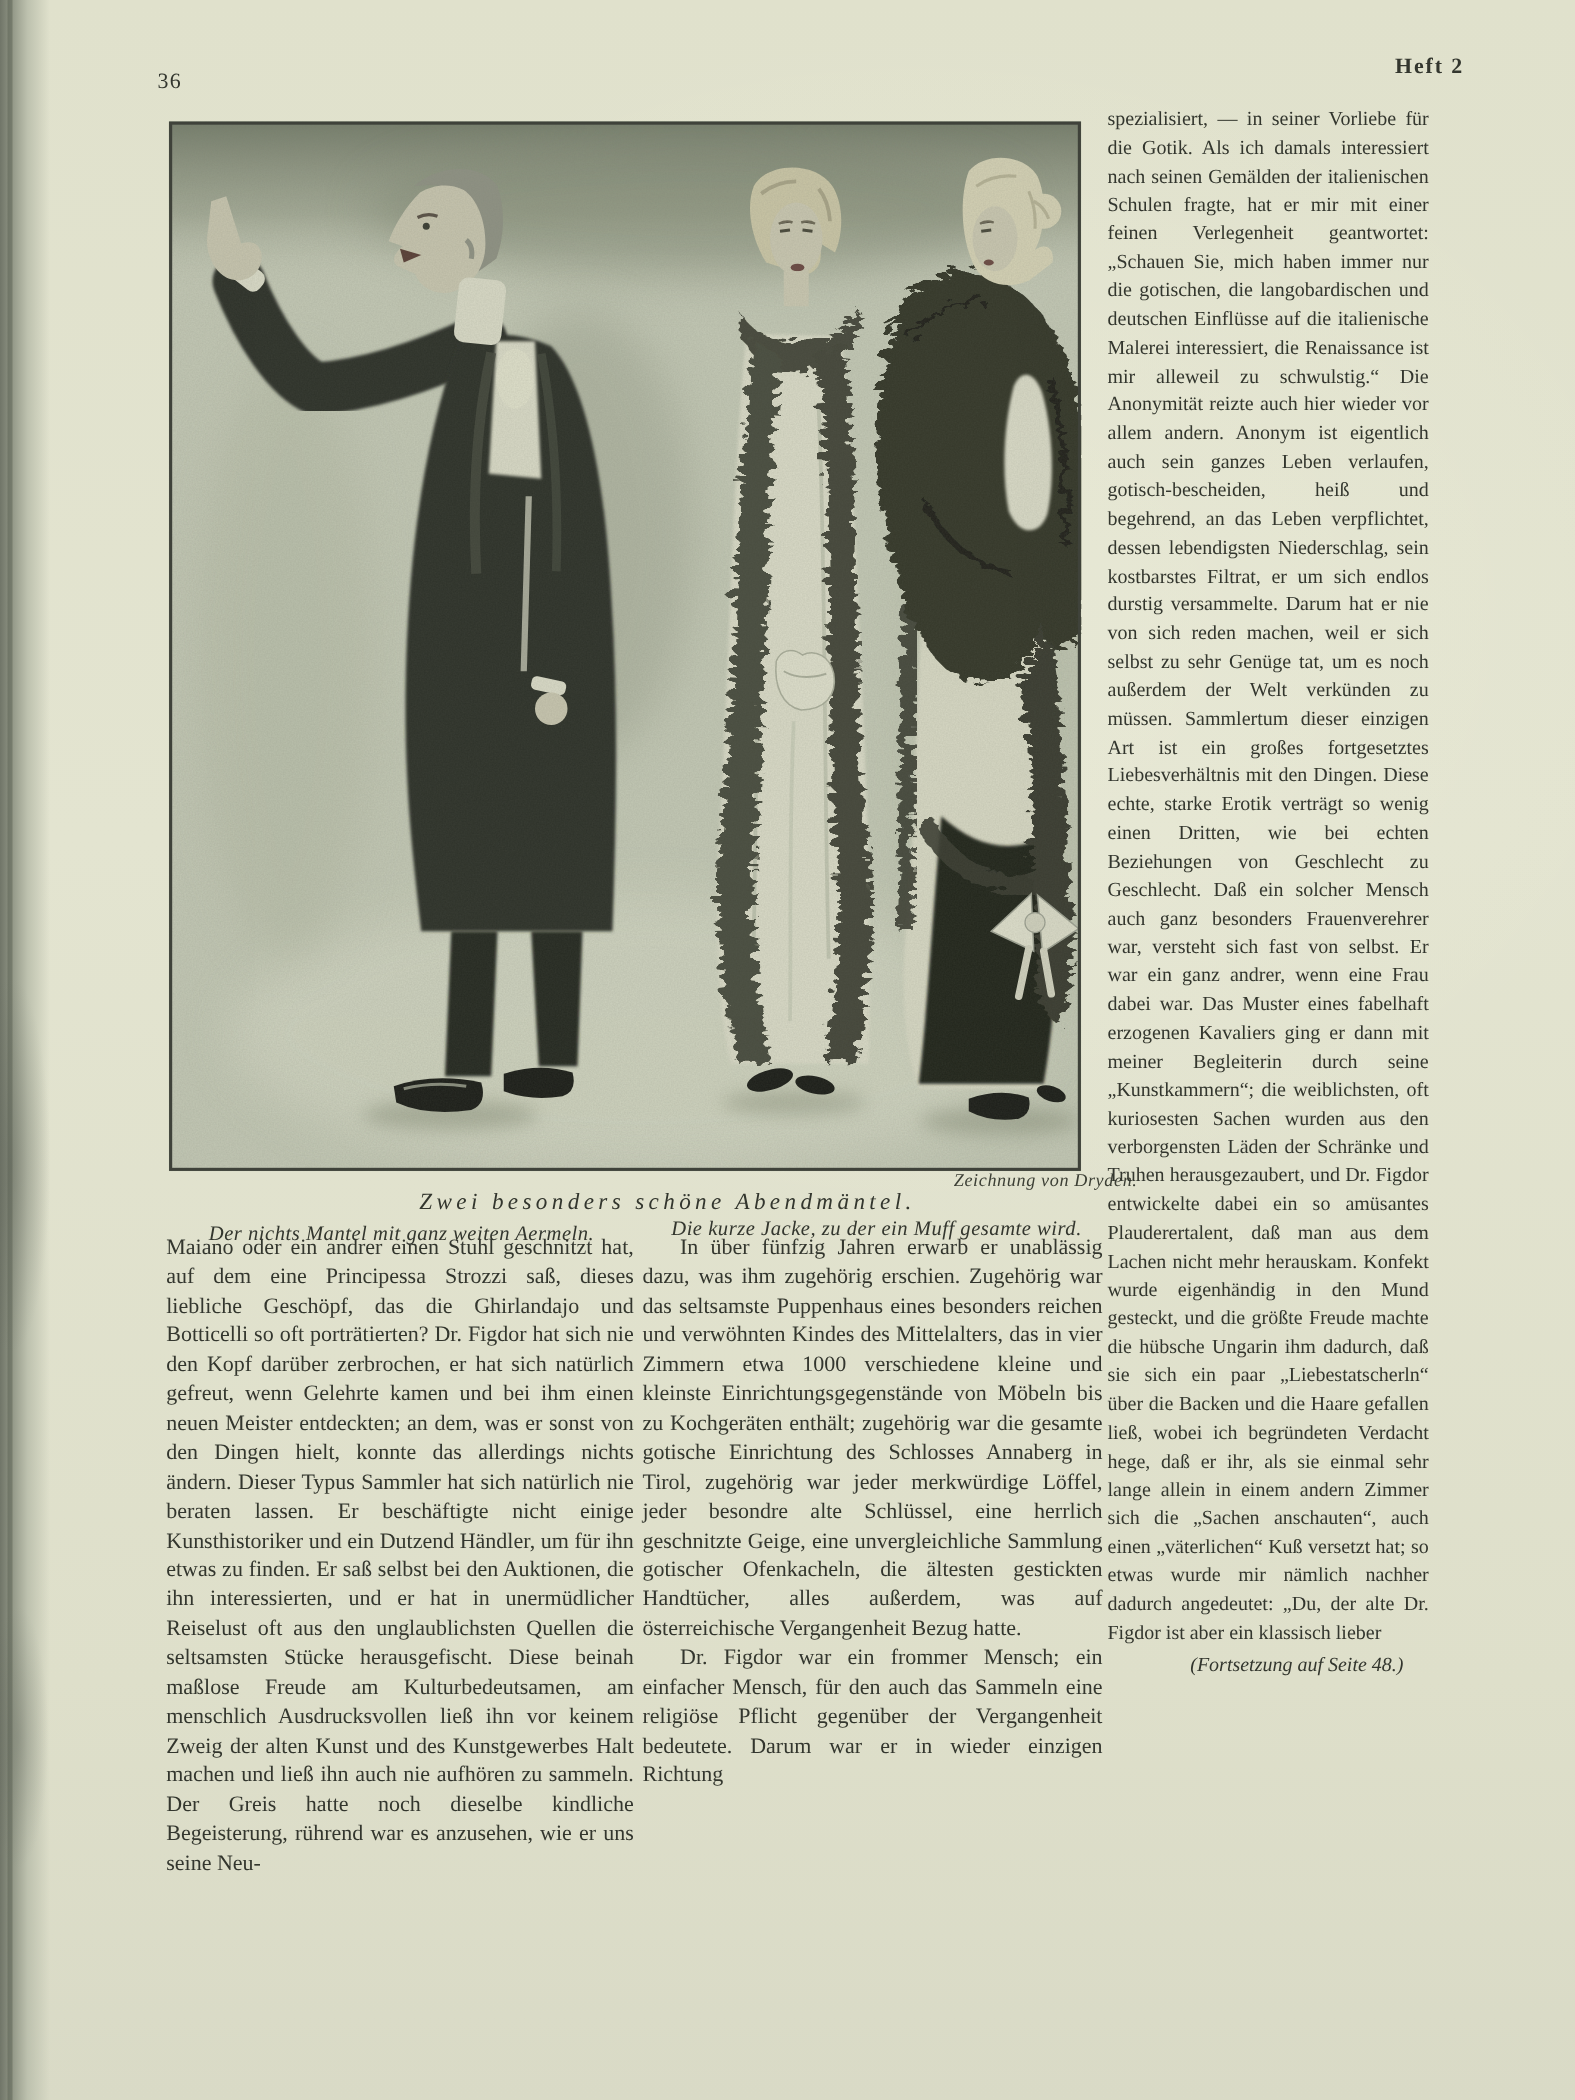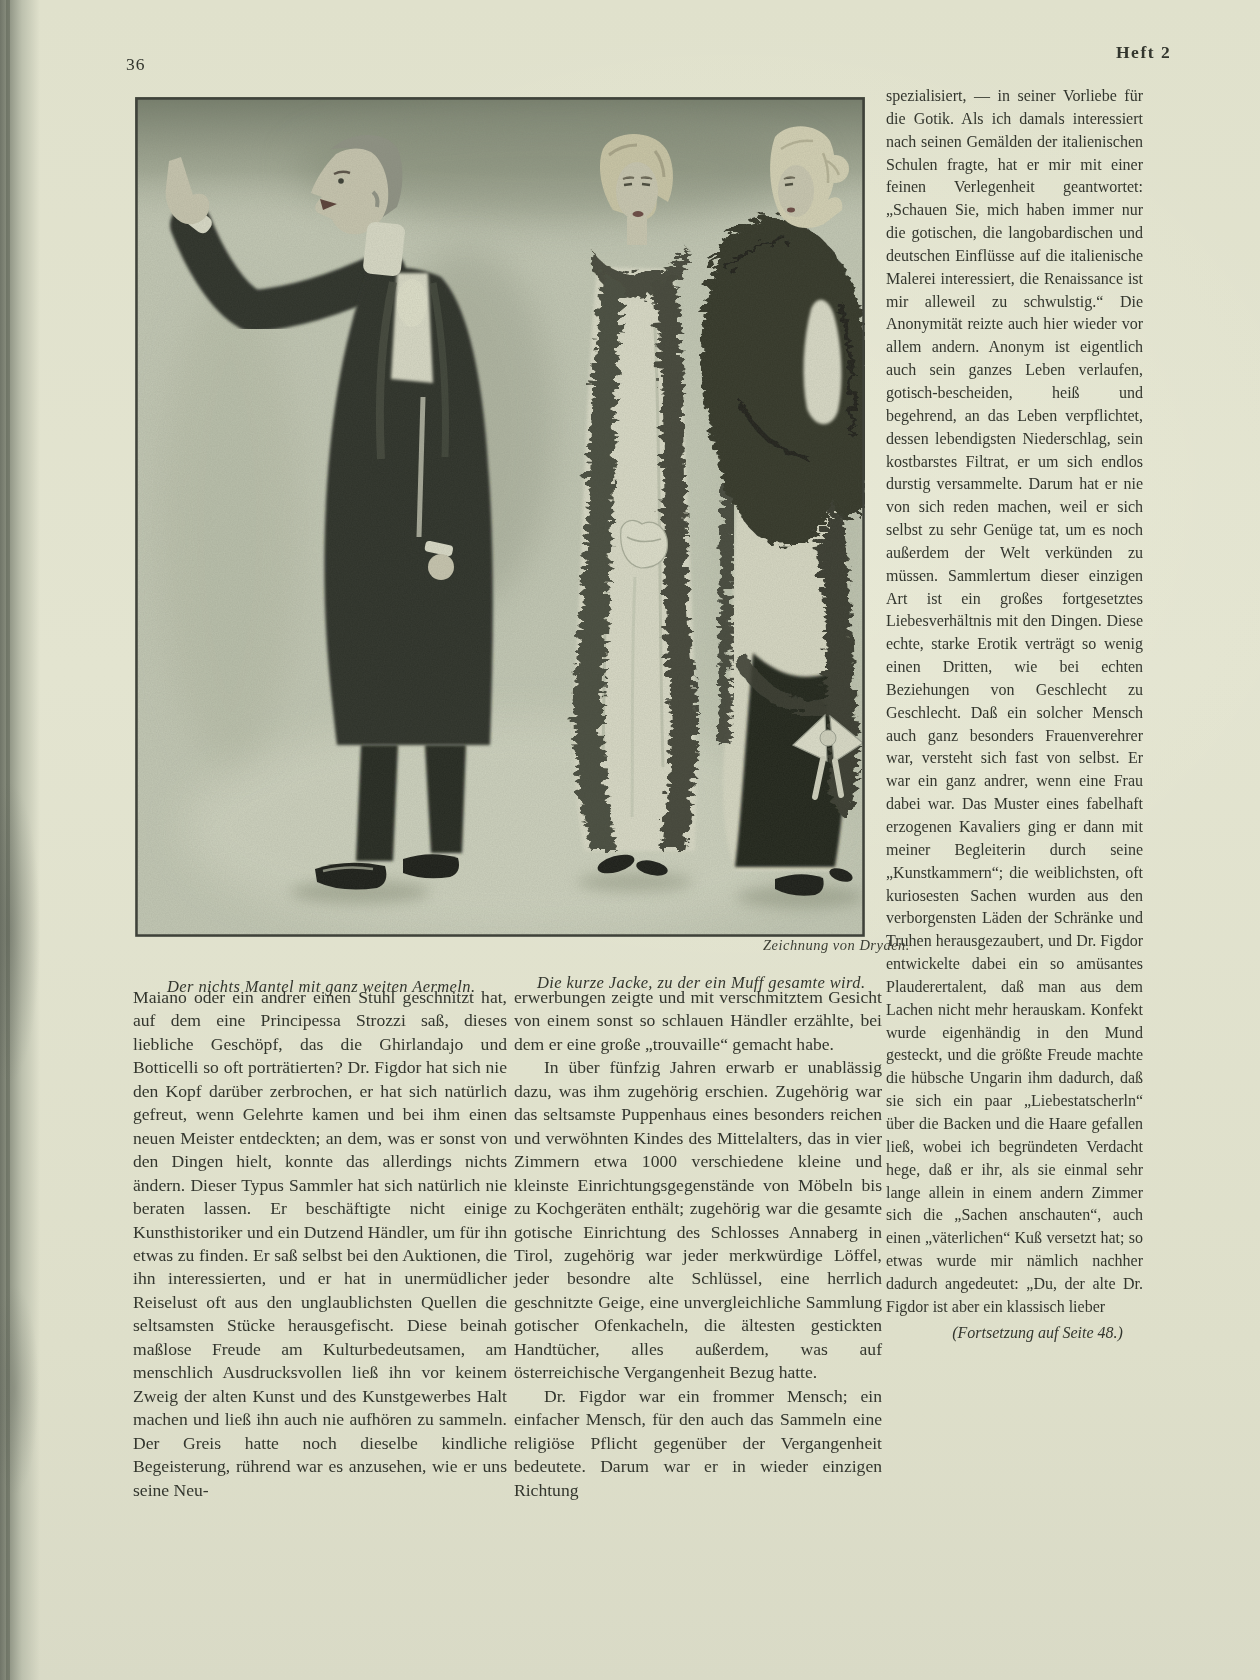--- a/index.html
+++ b/index.html
@@ -174,29 +174,29 @@
         <path d="M 640,782 Q 666,773 688,781 Q 691,794 680,798 Q 657,801 640,792 Z" fill="#1d1f1a"></path>
         <ellipse cx="706" cy="778" rx="12" ry="6" fill="#1d1f1a" transform="rotate(18 706 778)"></ellipse>
       </g>
 
       <rect x="0" y="0" width="730" height="840" fill="#777" filter="url(#grain)" opacity="0.3"></rect>
       <rect x="1.5" y="1.5" width="727" height="837" fill="none" stroke="#3f423a" stroke-width="2.5"></rect>
     </svg>
   </figure>
 
   <div class="credit">Zeichnung von Dryden.</div>
+  <div class="caption-main">Zwei besonders schöne Abendmäntel.</div>
   <div class="caption-sub-left">Der nichts Mantel mit ganz weiten Aermeln.</div>
   <div class="caption-sub-right">Die kurze Jacke, zu der ein Muff gesamte wird.</div>
 
   <div class="col col-left">
     <p>Maiano oder ein andrer einen Stuhl geschnitzt hat, auf dem eine Principessa Strozzi saß, dieses liebliche Geschöpf, das die Ghirlandajo und Botticelli so oft porträtierten? Dr. Figdor hat sich nie den Kopf darüber zerbrochen, er hat sich natürlich gefreut, wenn Gelehrte kamen und bei ihm einen neuen Meister entdeckten; an dem, was er sonst von den Dingen hielt, konnte das allerdings nichts ändern. Dieser Typus Sammler hat sich natürlich nie beraten lassen. Er beschäftigte nicht einige Kunsthistoriker und ein Dutzend Händler, um für ihn etwas zu finden. Er saß selbst bei den Auktionen, die ihn interessierten, und er hat in unermüdlicher Reiselust oft aus den unglaublichsten Quellen die seltsamsten Stücke herausgefischt. Diese beinah maßlose Freude am Kulturbedeutsamen, am menschlich Ausdrucksvollen ließ ihn vor keinem Zweig der alten Kunst und des Kunstgewerbes Halt machen und ließ ihn auch nie aufhören zu sammeln. Der Greis hatte noch dieselbe kindliche Begeisterung, rührend war es anzusehen, wie er uns seine Neu-</p>
   </div>
 
   <div class="col col-mid">
-    <p>erwerbungen zeigte und mit verschmitztem Gesicht von einem sonst so schlauen Händler erzählte, bei dem er eine große „trouvaille“ gemacht habe.</p>
     <p class="indent">In über fünfzig Jahren erwarb er unablässig dazu, was ihm zugehörig erschien. Zugehörig war das seltsamste Puppenhaus eines besonders reichen und verwöhnten Kindes des Mittelalters, das in vier Zimmern etwa 1000 verschiedene kleine und kleinste Einrichtungsgegenstände von Möbeln bis zu Kochgeräten enthält; zugehörig war die gesamte gotische Einrichtung des Schlosses Annaberg in Tirol, zugehörig war jeder merkwürdige Löffel, jeder besondre alte Schlüssel, eine herrlich geschnitzte Geige, eine unvergleichliche Sammlung gotischer Ofenkacheln, die ältesten gestickten Handtücher, alles außerdem, was auf österreichische Vergangenheit Bezug hatte.</p>
     <p class="indent">Dr. Figdor war ein frommer Mensch; ein einfacher Mensch, für den auch das Sammeln eine religiöse Pflicht gegenüber der Vergangenheit bedeutete. Darum war er in wieder einzigen Richtung</p>
   </div>
 
   <div class="col col-right">
     <p>spezialisiert, — in seiner Vorliebe für die Gotik. Als ich damals interessiert nach seinen Gemälden der italienischen Schulen fragte, hat er mir mit einer feinen Verlegenheit geantwortet: „Schauen Sie, mich haben immer nur die gotischen, die langobardischen und deutschen Einflüsse auf die italienische Malerei interessiert, die Renaissance ist mir alleweil zu schwulstig.“ Die Anonymität reizte auch hier wieder vor allem andern. Anonym ist eigentlich auch sein ganzes Leben verlaufen, gotisch-bescheiden, heiß und begehrend, an das Leben verpflichtet, dessen lebendigsten Niederschlag, sein kostbarstes Filtrat, er um sich endlos durstig versammelte. Darum hat er nie von sich reden machen, weil er sich selbst zu sehr Genüge tat, um es noch außerdem der Welt verkünden zu müssen. Sammlertum dieser einzigen Art ist ein großes fortgesetztes Liebesverhältnis mit den Dingen. Diese echte, starke Erotik verträgt so wenig einen Dritten, wie bei echten Beziehungen von Geschlecht zu Geschlecht. Daß ein solcher Mensch auch ganz besonders Frauenverehrer war, versteht sich fast von selbst. Er war ein ganz andrer, wenn eine Frau dabei war. Das Muster eines fabelhaft erzogenen Kavaliers ging er dann mit meiner Begleiterin durch seine „Kunstkammern“; die weiblichsten, oft kuriosesten Sachen wurden aus den verborgensten Läden der Schränke und Truhen herausgezaubert, und Dr. Figdor entwickelte dabei ein so amüsantes Plauderertalent, daß man aus dem Lachen nicht mehr herauskam. Konfekt wurde eigenhändig in den Mund gesteckt, und die größte Freude machte die hübsche Ungarin ihm dadurch, daß sie sich ein paar „Liebestatscherln“ über die Backen und die Haare gefallen ließ, wobei ich begründeten Verdacht hege, daß er ihr, als sie einmal sehr lange allein in einem andern Zimmer sich die „Sachen anschauten“, auch einen „väterlichen“ Kuß versetzt hat; so etwas wurde mir nämlich nachher dadurch angedeutet: „Du, der alte Dr. Figdor ist aber ein klassisch lieber</p>
     <p class="cont">(Fortsetzung auf Seite 48.)</p>
   </div>
 </div>
 

